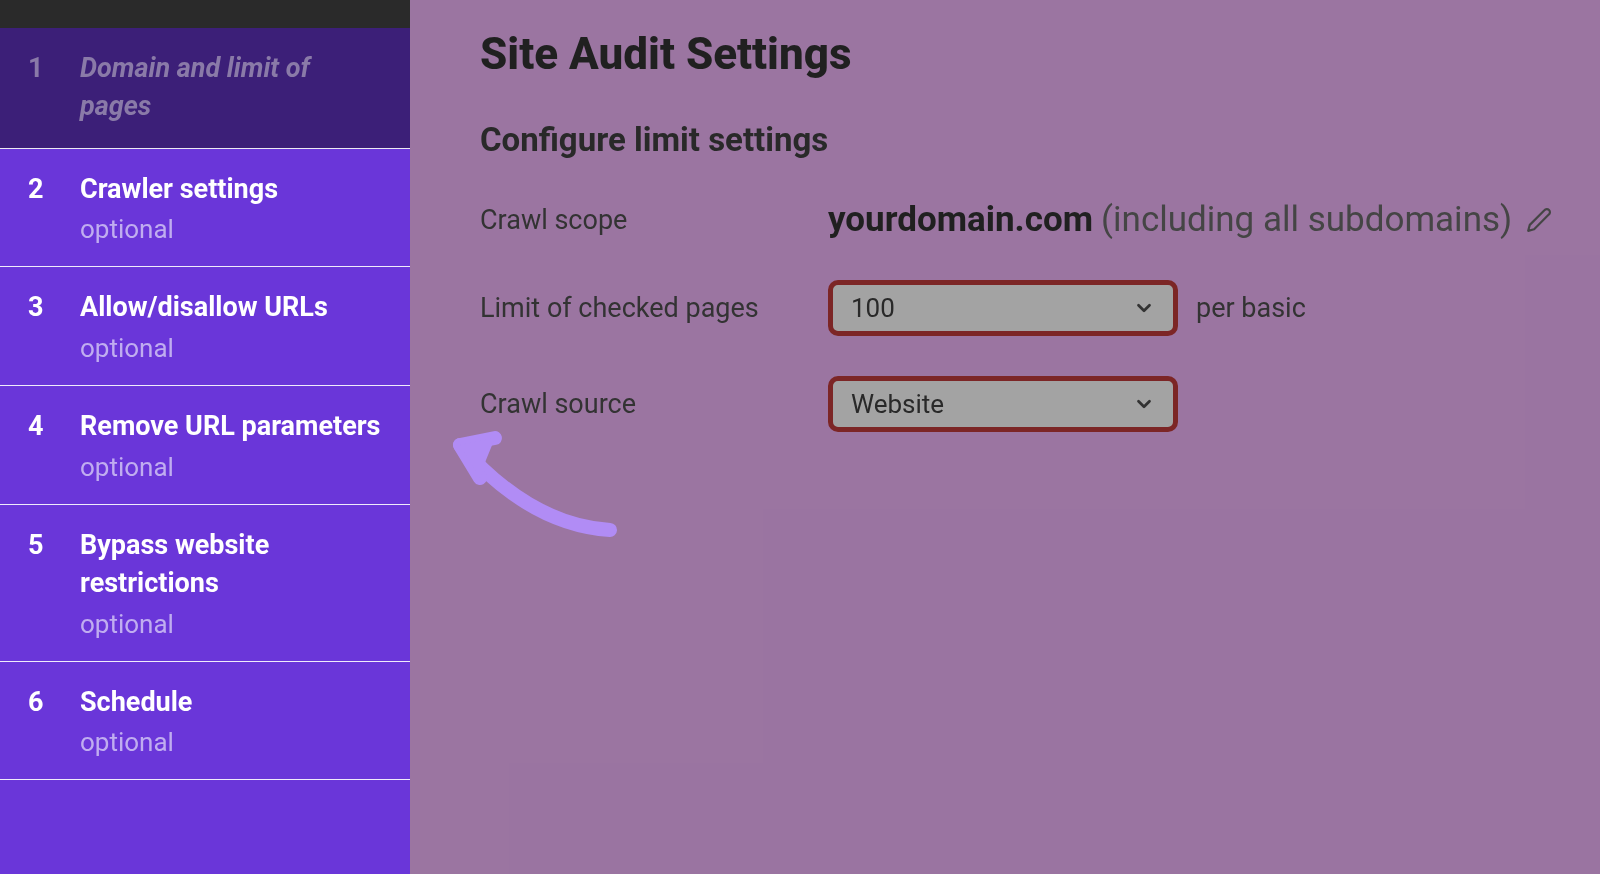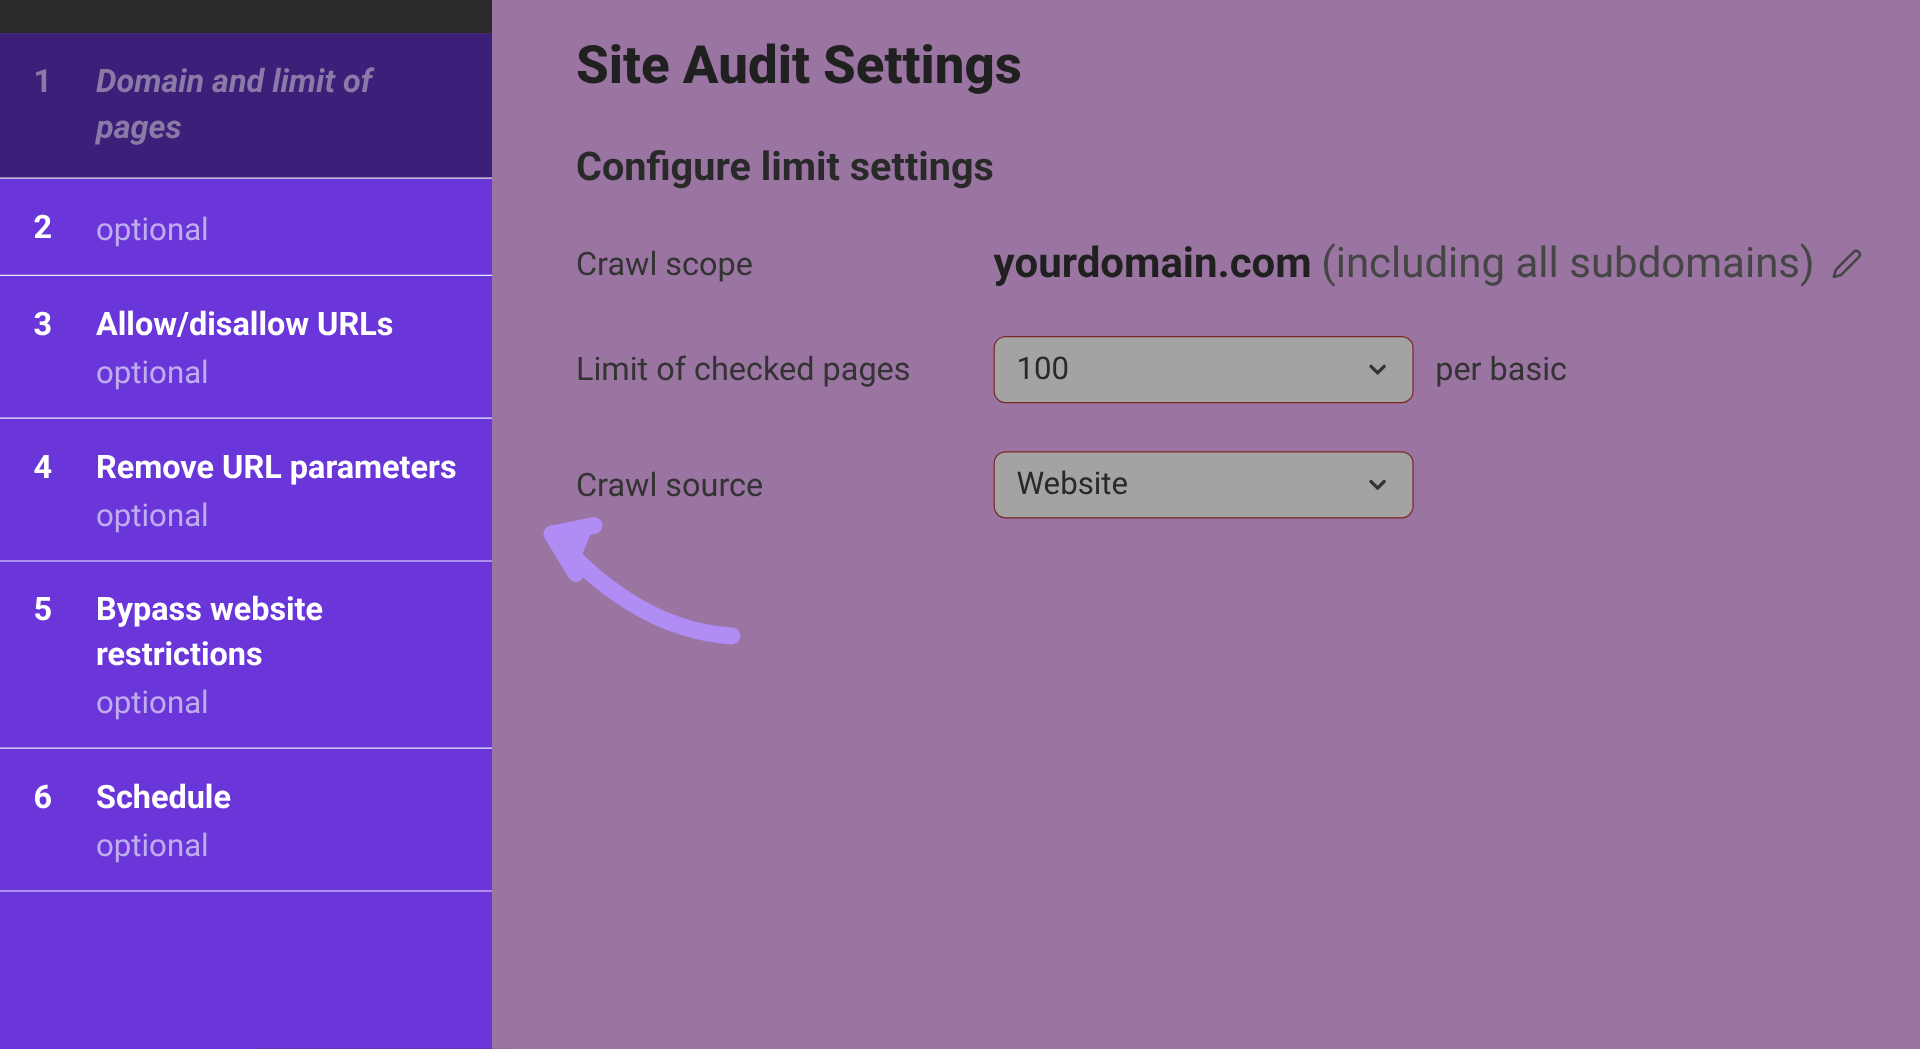--- a/index.html
+++ b/index.html
@@ -131,21 +131,21 @@
     color: #555;
     margin-left: 6px;
     display: inline-flex;
   }
   .select {
     display: flex;
     align-items: center;
     justify-content: space-between;
     width: 350px;
     height: 56px;
-    border: 1px solid #b91c1c;
+    border: 5px solid #b91c1c;
     border-radius: 10px;
     padding: 0 18px;
     font-size: 26px;
     color: #222;
     background: #fff;
     cursor: pointer;
   }
   .select .chev {
     color: #333;
     display: inline-flex;
@@ -172,20 +172,21 @@
   <nav class="sidebar">
     <div class="sidebar-item">
       <div class="num">1</div>
       <div class="text-wrap">
         <div class="label">Domain and limit of pages</div>
       </div>
     </div>
     <div class="sidebar-item">
       <div class="num">2</div>
       <div class="text-wrap">
+        <div class="label">Crawler settings</div>
         <div class="sub">optional</div>
       </div>
     </div>
     <div class="sidebar-item">
       <div class="num">3</div>
       <div class="text-wrap">
         <div class="label">Allow/disallow URLs</div>
         <div class="sub">optional</div>
       </div>
     </div>

